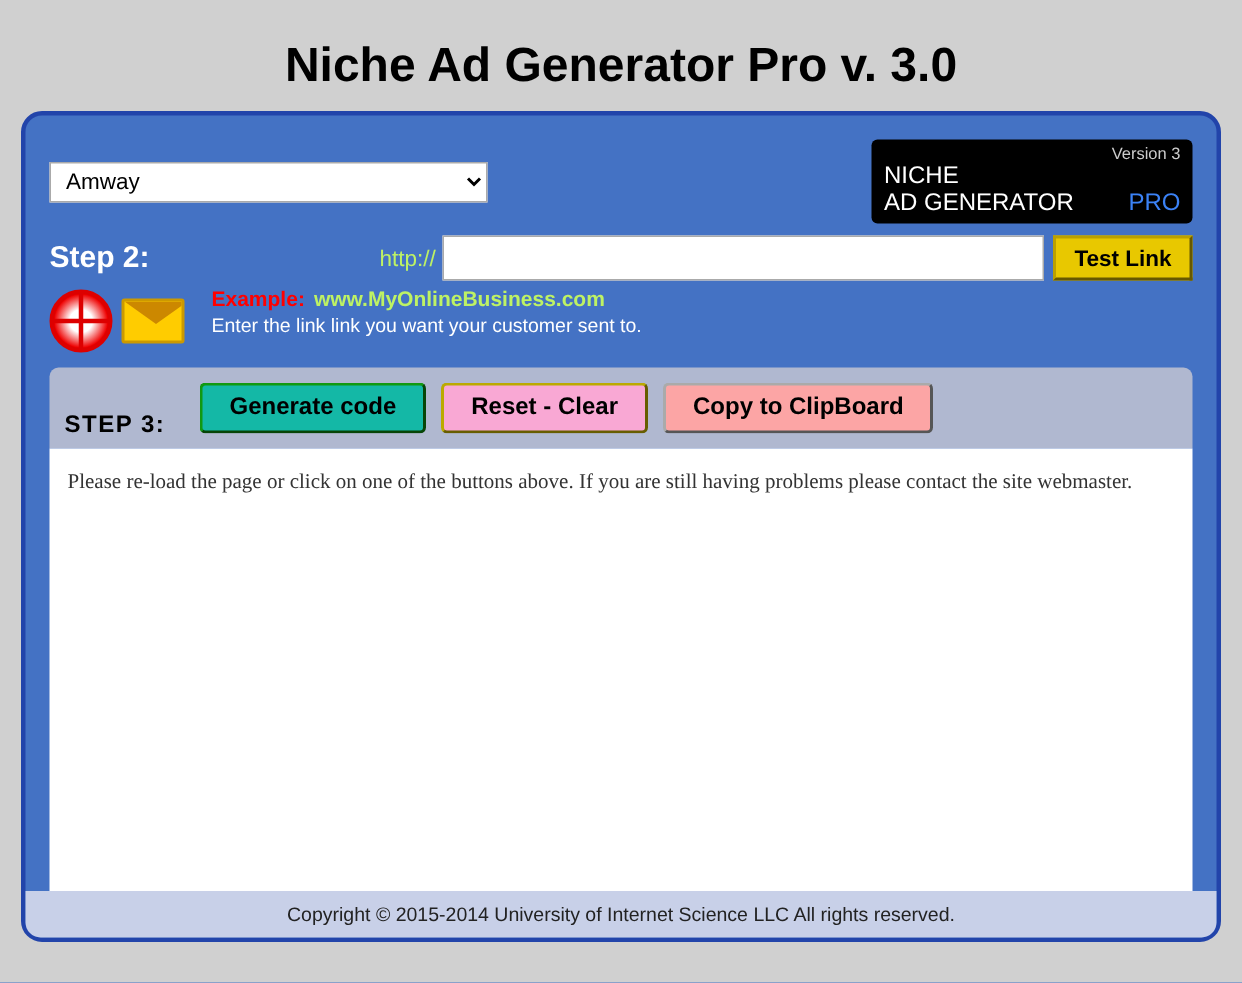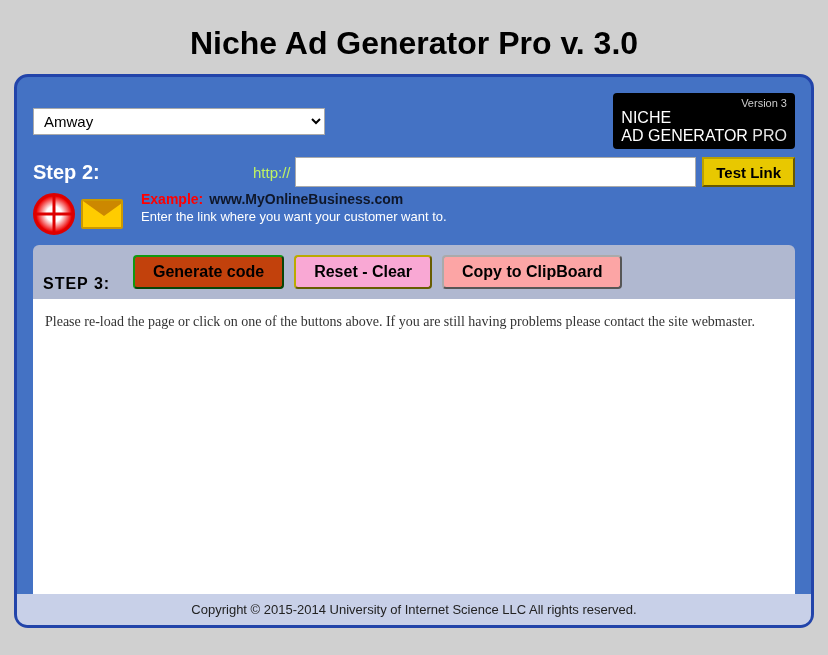--- a/index.html
+++ b/index.html
@@ -66,21 +66,21 @@
     }
 
     .logo-version {
       color: #ccc;
       font-size: 11px;
       text-align: right;
     }
 
     .logo-niche { color: #fff; }
     .logo-ad { color: #fff; }
-    .logo-pro { color: #e5e5e5; }
+    .logo-pro { color: #3b82f6; margin-left: 32px; }
 
     
     .step2-row {
       display: flex;
       align-items: center;
       margin-bottom: 4px;
     }
 
     .http-label {
       color: #bef264;
@@ -198,21 +198,21 @@
       gap: 6px;
     }
 
     .example-label {
       color: red;
       font-size: 14px;
       font-weight: bold;
     }
 
     .example-url {
-      color: #0f172a;
+      color: #bef264;
       font-size: 14px;
       font-weight: bold;
     }
 
     .example-description {
       color: #fff;
       font-size: 13px;
       margin-top: 2px;
       margin-left: 0;
     }
@@ -232,21 +232,21 @@
       font-size: 16px;
       font-weight: bold;
       color: #000;
       text-transform: uppercase;
       letter-spacing: 1px;
       min-width: 80px;
       margin-top: 24px;
     }
 
     .generate-btn {
-      background: #c2410c;
+      background: #14b8a6;
       color: #000;
       font-size: 16px;
       font-weight: bold;
       padding: 6px 18px;
       border: 2px outset #119911;
       cursor: pointer;
       border-radius: 4px;
     }
 
     .reset-btn {
@@ -330,21 +330,21 @@
   <div class="icons-example-row">
     <div class="icons-group">
       <div class="icon-target"></div>
       <div class="icon-email"></div>
     </div>
     <div class="example-text-block">
       <div class="example-line">
         <span class="example-label">Example:</span>
         <span class="example-url">www.MyOnlineBusiness.com</span>
       </div>
-      <span class="example-description">Enter the link where you want your customer want to.</span>
+      <span class="example-description">Enter the link link you want your customer sent to.</span>
     </div>
   </div>
 
   <div class="step3-row">
     <span class="step3-label">Step 3:</span>
     <button class="generate-btn">Generate code</button>
     <button class="reset-btn">Reset - Clear</button>
     <button class="clipboard-btn">Copy to ClipBoard</button>
   </div>
 

